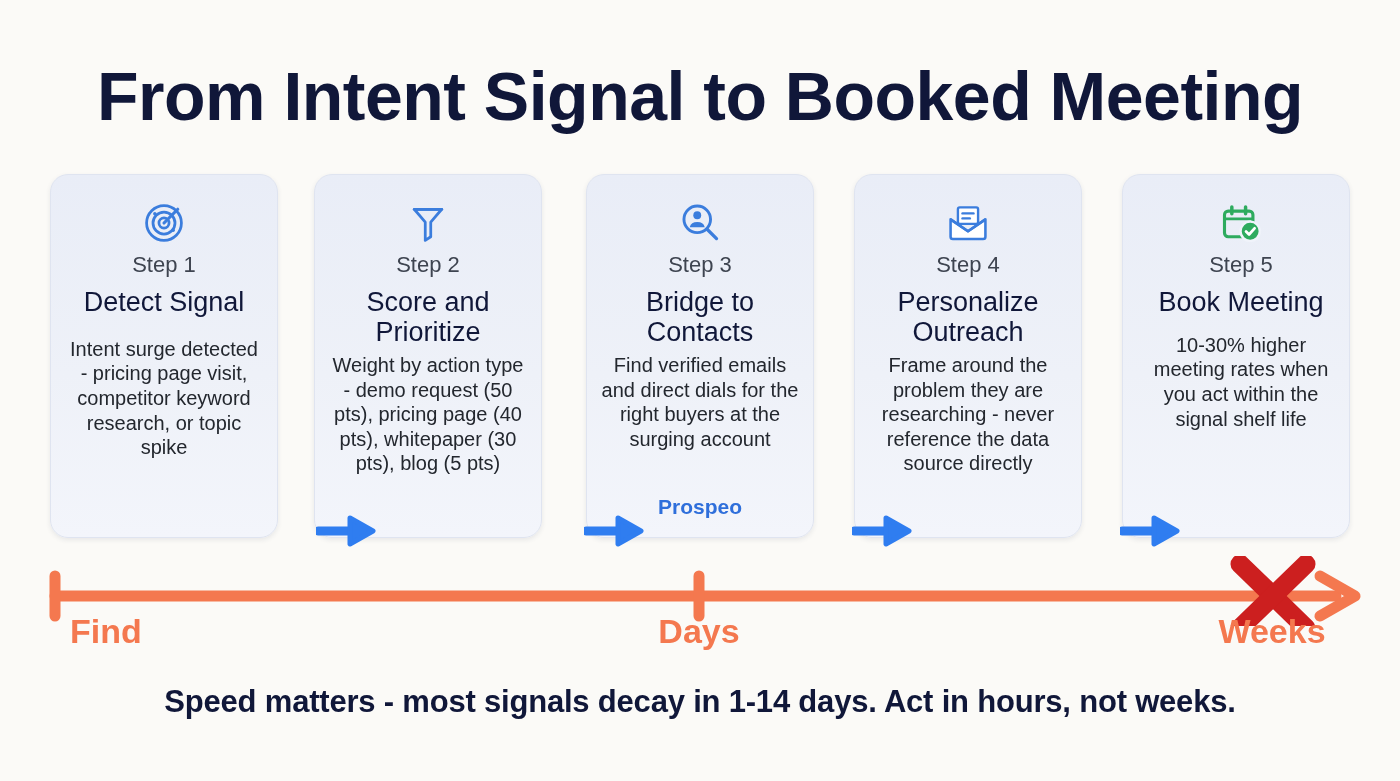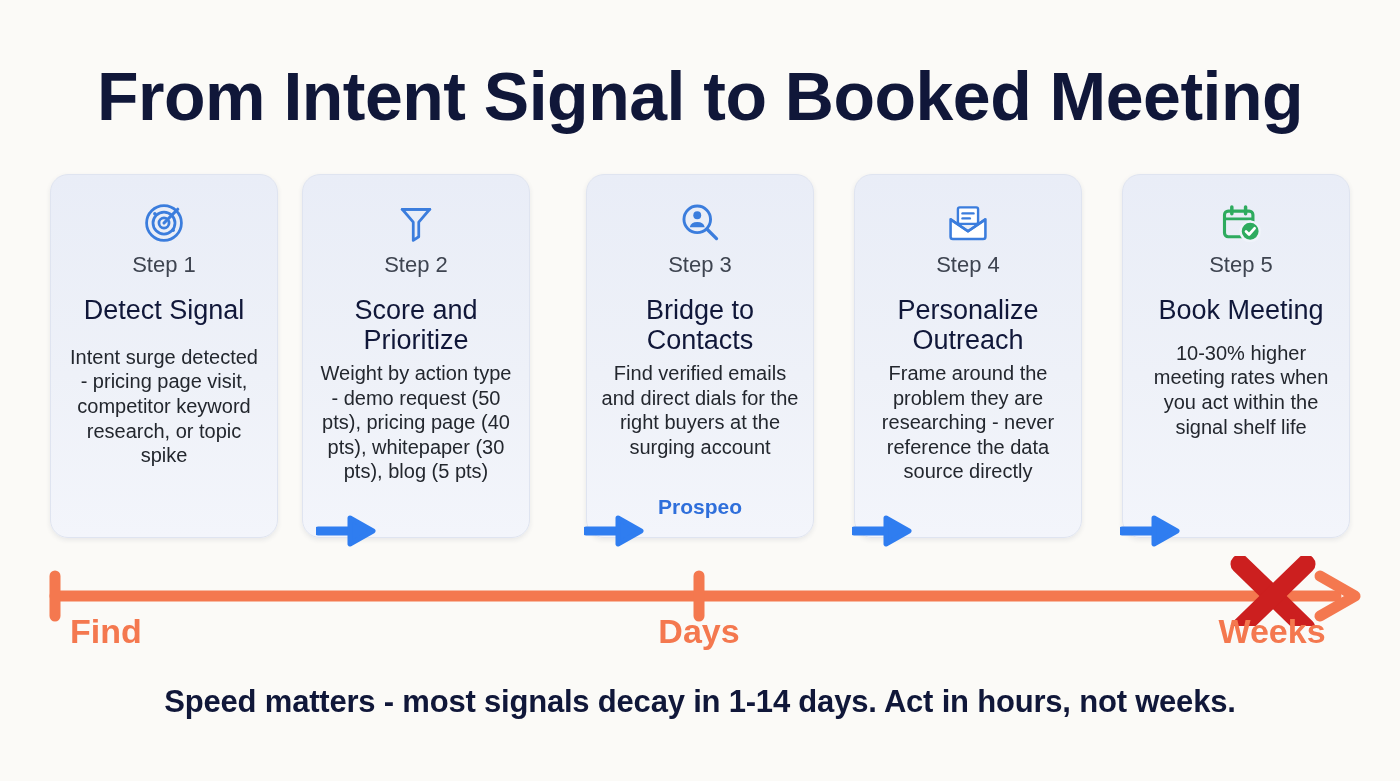--- a/index.html
+++ b/index.html
@@ -31,28 +31,28 @@
     position:absolute;top:0;width:228px;height:364px;
     box-sizing:border-box;
     background:linear-gradient(180deg,#e9edf7 0%,#eef1f8 55%,#f3f5fb 100%);
     border:1px solid #dfe4f0;
     border-radius:18px;
     box-shadow:0 2px 5px rgba(30,40,80,.09);
     padding:24px 14px 10px 14px;
     text-align:center;
   }
   .card.c1{left:0;}
-  .card.c2{left:252px;}
+  .card.c2{left:264px;}
   .card.c3{left:536px;}
   .card.c4{left:804px;}
   .card.c5{left:1072px;padding-left:24px;}
 
   .icon-wrap{height:48px;display:flex;align-items:center;justify-content:center;margin-bottom:4px;}
   .step-label{
-    font-size:22px;color:#3e4450;font-weight:normal;margin-bottom:16px;line-height:1.25;
+    font-size:22px;color:#3e4450;font-weight:normal;margin-bottom:8px;line-height:1.25;
   }
   .step-title{
     font-size:27px;font-weight:normal;color:#101739;line-height:1.12;
     margin-bottom:6px;
   }
   .step-desc{
     font-size:20px;color:#23272e;line-height:1.23;font-weight:normal;
   }
   .c1 .step-desc{margin-top:20px;}
   .c5 .step-desc{margin-top:16px;}

